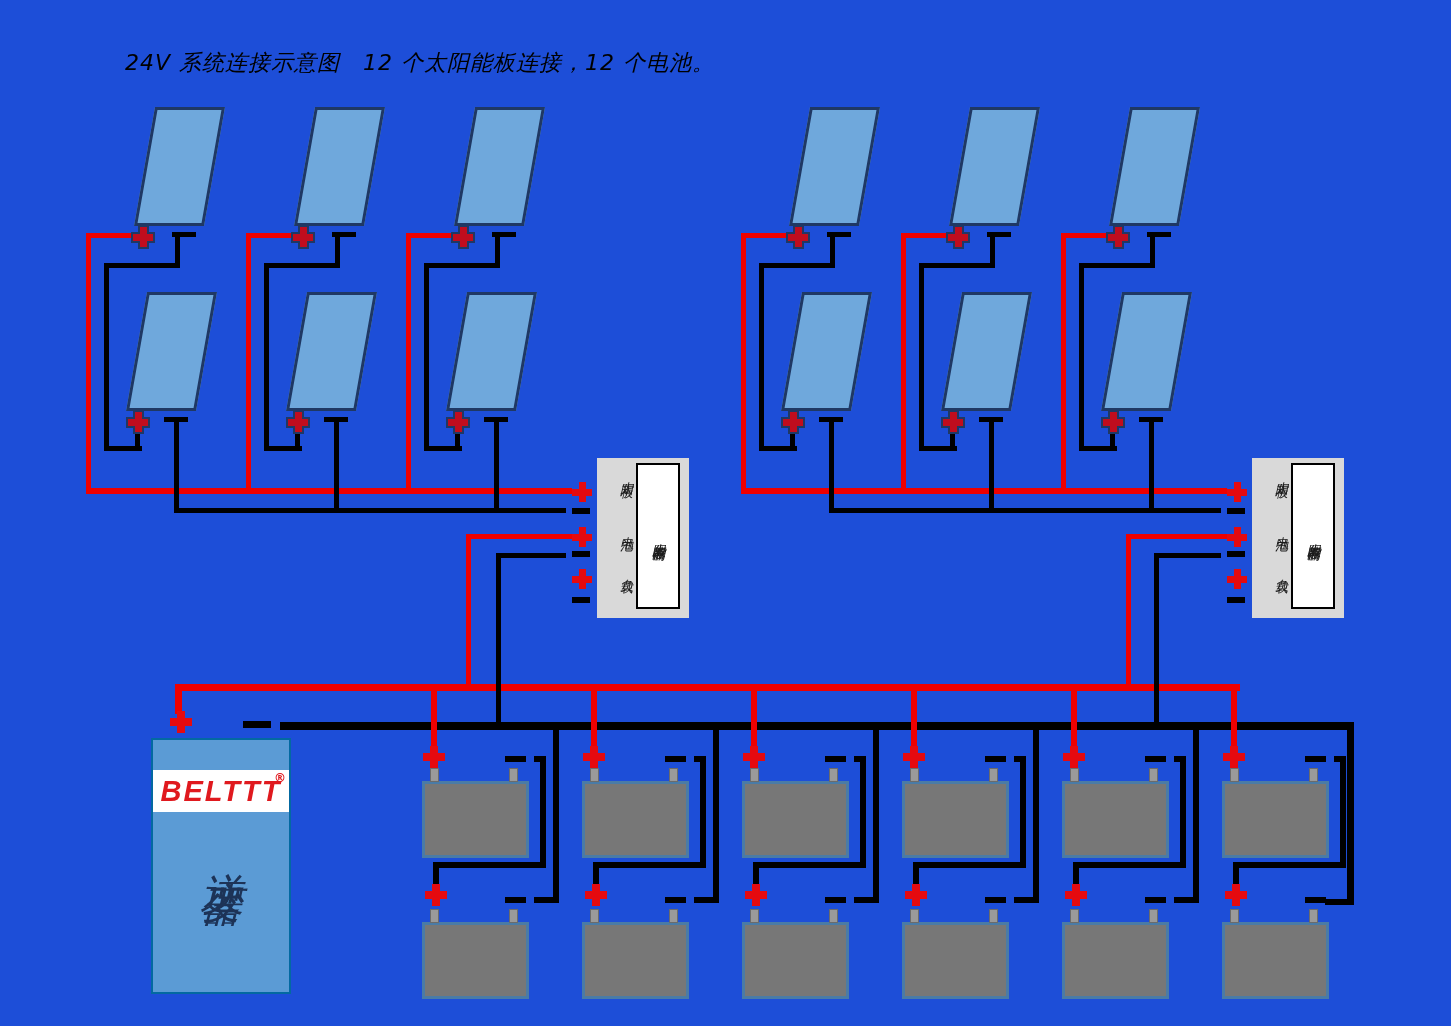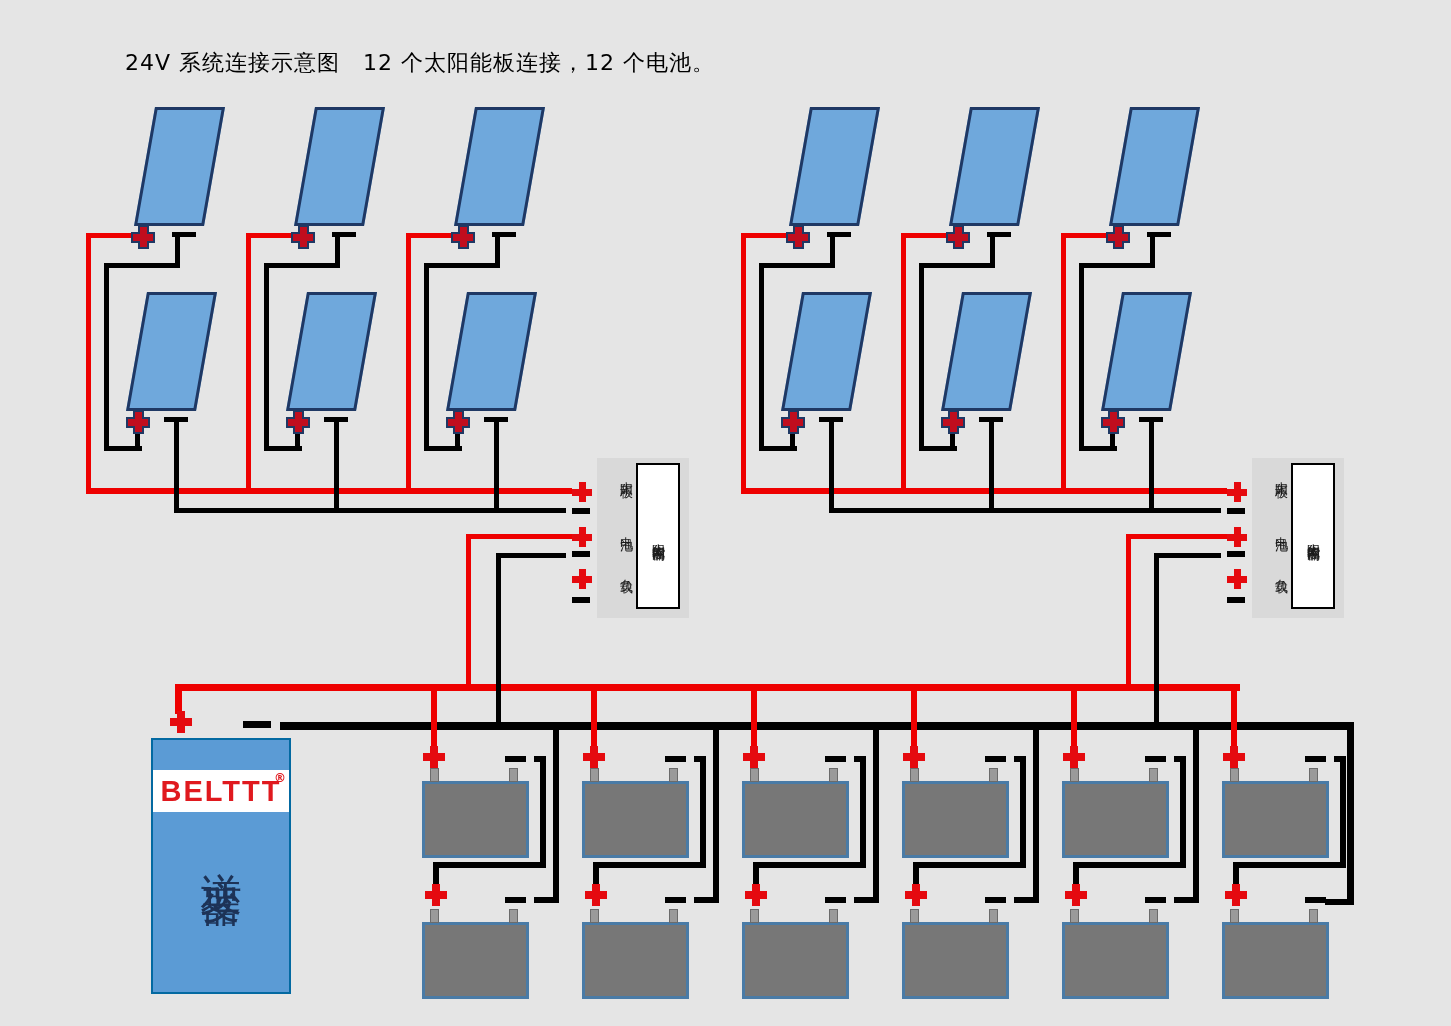--- a/index.html
+++ b/index.html
@@ -1,18 +1,19 @@
 <!DOCTYPE html>
 <html><head>
 <meta charset="utf-8">
 <style>
   html,body{margin:0;padding:0;background:#ffffff;}
   #canvas{
-    position:relative;width:1451px;height:1026px;background:#e5e5e5;overflow:hidden;
+    position:relative;width:1451px;height:1026px;background:#1d4ed8;overflow:hidden;
     font-family:"DejaVu Sans","Liberation Sans",sans-serif;
+    font-style:italic;
   }
   #title{
     position:absolute;left:125px;top:48px;font-size:22px;font-weight:500;
     color:#000;letter-spacing:1px;white-space:nowrap;
   }
   
   .panel{
     position:absolute;width:70px;height:119px;background:#6fa8dc;
     border:3px solid #1f3864;transform:skewX(-10deg);transform-origin:left top;
     box-sizing:border-box;z-index:0;

